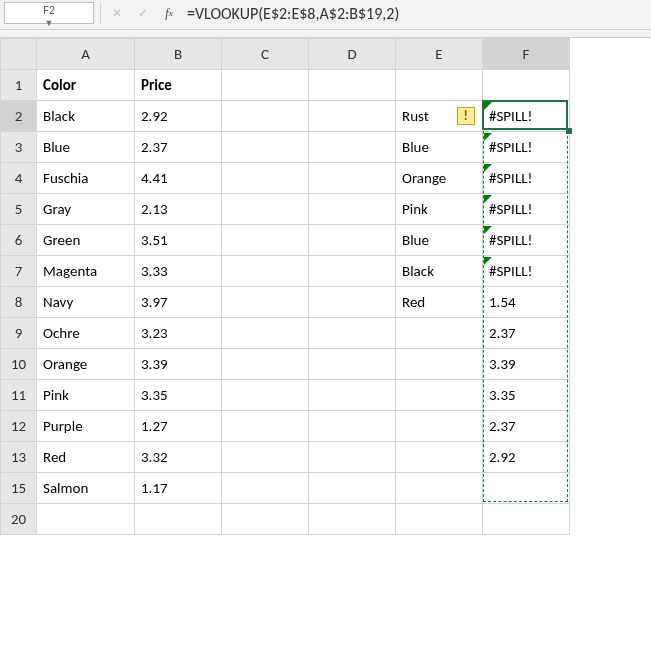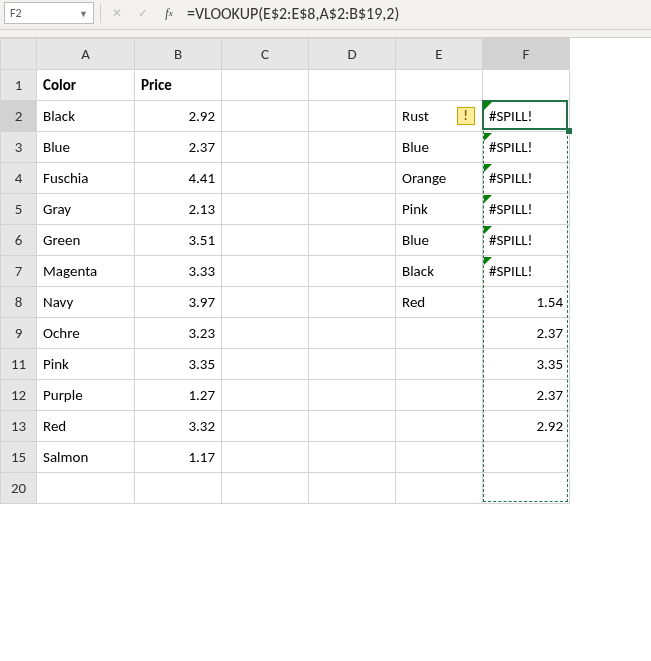--- a/index.html
+++ b/index.html
@@ -26,20 +26,21 @@
     width: 90px;
     height: 22px;
     background: #fff;
     border: 1px solid #bdbdbd;
     display: flex;
     align-items: center;
     justify-content: space-between;
     padding: 0 5px;
     font-size: 12px;
     color: #595959;
+    flex-direction: column;
   }
   .name-box .chev { color: #777; font-size: 9px; }
   .fb-divider { width:1px; height:20px; background:#d0d0d0; }
   .fb-btn {
     width: 20px; height: 20px;
     display:flex; align-items:center; justify-content:center;
     font-size: 12px; color:#bdbdbd;
   }
   .fb-btn.enabled { color:#444; }
   .fb-fx { font-style: italic; font-family: "Times New Roman", serif; color:#555; }
@@ -72,21 +73,21 @@
     background: #e6e6e6;
     font-weight: normal;
     color:#333;
     font-size: 14px;
     text-align: center;
   }
   th.corner { width: 36px; height: 22px; border-top: none; border-left:none;}
   th.colhdr { height: 22px; border-top:none;}
   th.rowhdr { width: 36px; border-left:none;}
   td.cell { padding: 0 6px; background:#fff; color:#000; }
-  td.num { text-align: right; }
+  td.num { text-align: left; }
   td.txt { text-align: left; }
   td.bold { font-weight: bold; margin-left: 8px; }
 
   
   .cA { width: 98px; }
   .cB { width: 87px; }
   .cC { width: 87px; }
   .cD { width: 87px; }
   .cE { width: 87px; }
   .cF { width: 87px; }
@@ -250,20 +251,29 @@
         <tr>
           <th class="rowhdr">9</th>
           <td class="cell txt" id="cell-A9">Ochre</td>
           <td class="cell num" id="cell-B9">3.23</td>
           <td class="cell" id="cell-C9"></td>
           <td class="cell" id="cell-D9"></td>
           <td class="cell" id="cell-E9"></td>
           <td class="cell num" id="cell-F9">2.37</td>
         </tr>
         <tr>
+          <th class="rowhdr">10</th>
+          <td class="cell txt" id="cell-A10">Orange</td>
+          <td class="cell num" id="cell-B10">3.39</td>
+          <td class="cell" id="cell-C10"></td>
+          <td class="cell" id="cell-D10"></td>
+          <td class="cell" id="cell-E10"></td>
+          <td class="cell num" id="cell-F10">3.39</td>
+        </tr>
+        <tr>
           <th class="rowhdr">11</th>
           <td class="cell txt" id="cell-A11">Pink</td>
           <td class="cell num" id="cell-B11">3.35</td>
           <td class="cell" id="cell-C11"></td>
           <td class="cell" id="cell-D11"></td>
           <td class="cell" id="cell-E11"></td>
           <td class="cell num" id="cell-F11">3.35</td>
         </tr>
         <tr>
           <th class="rowhdr">12</th>

